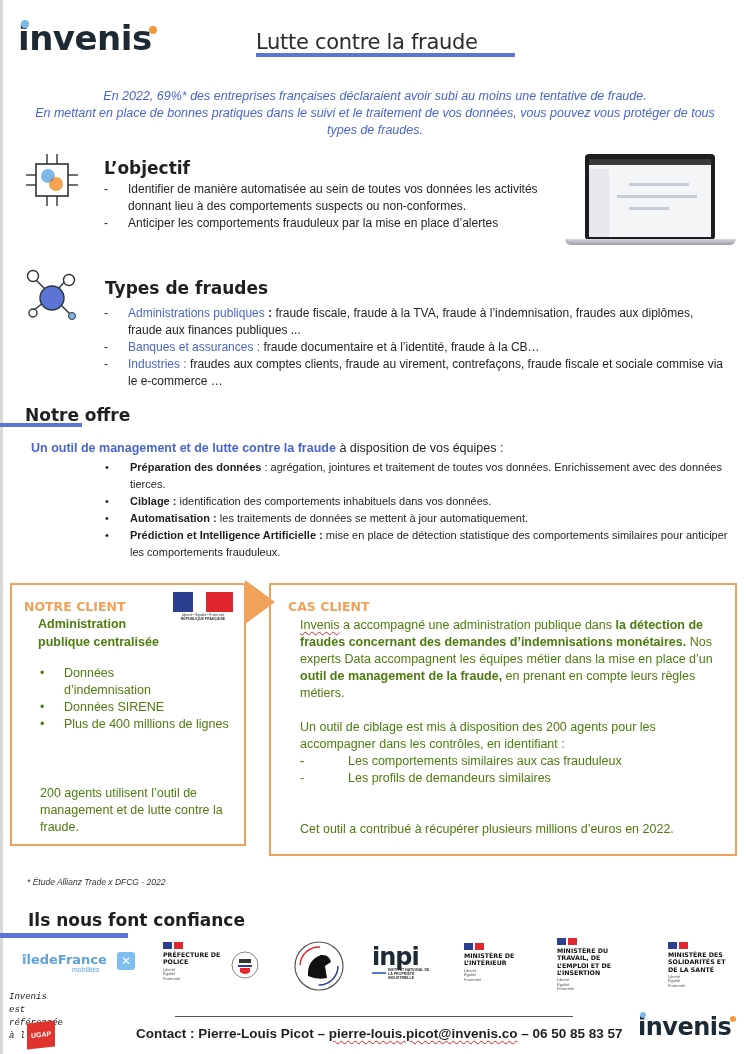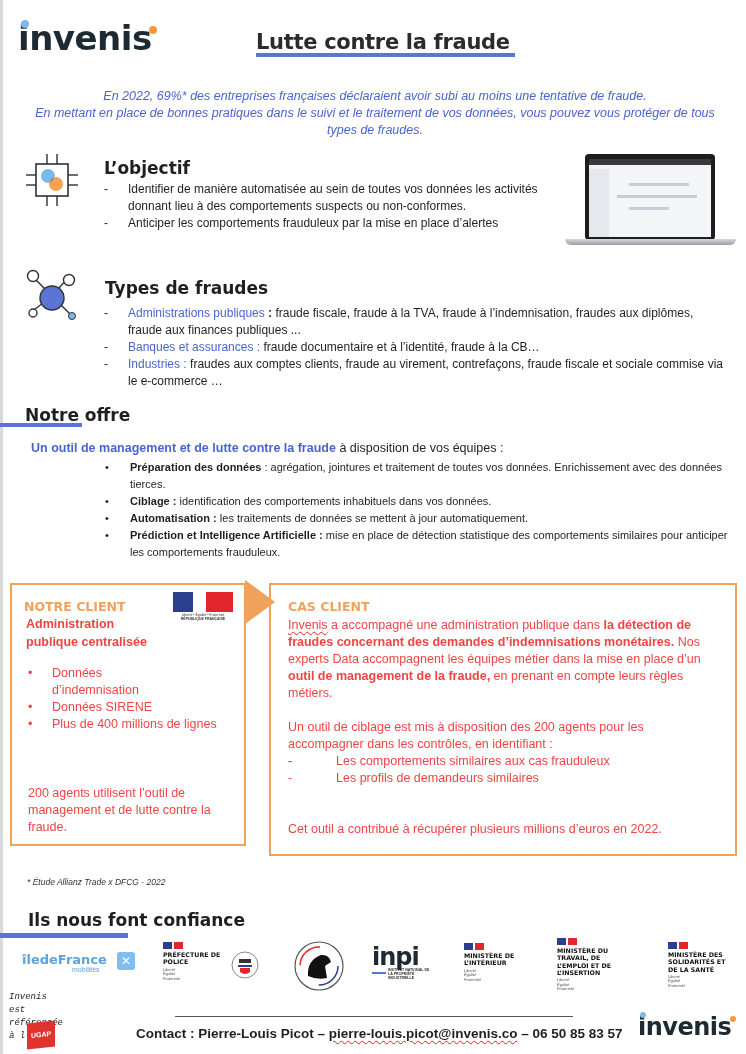--- a/index.html
+++ b/index.html
@@ -7,21 +7,21 @@
   body { font-family: "Liberation Sans", sans-serif; color: #1f1f1f; position: relative; }
   .page-edge { position: absolute; left: 0; top: 0; width: 3px; height: 1054px; background: #d9d9d9; }
   .abs { position: absolute; }
 
   
   .logo { font-family: "DejaVu Sans", sans-serif; font-weight: bold; color: #1e2a33; letter-spacing: -0.5px; position: absolute; }
   .logo .dot { position: absolute; border-radius: 50%; }
   .logo-main { left: 18px; top: 18px; font-size: 34px; line-height: 40px; }
   .logo-main .dot-i { left: 3px; top: 2px; width: 8px; height: 8px; background: #7cb8e8; }
   .logo-main .dot-o { left: 131px; top: 8px; width: 8px; height: 8px; background: #f39a3d; }
-  .title { left: 256px; top: 30px; font-size: 21px; font-weight: bold; color: #2b2b2b; font-family: "DejaVu Sans", sans-serif; letter-spacing: -0.3px; }
+  .title { left: 256px; top: 30px; font-size: 21px; font-weight: normal; color: #2b2b2b; font-family: "DejaVu Sans", sans-serif; letter-spacing: -0.3px; }
   .title-underline { left: 256px; top: 53px; width: 259px; height: 4px; background: #5b74d6; }
 
   .intro { left: 30px; top: 88px; width: 690px; text-align: center; color: #4a64cf; font-style: italic; font-size: 12.5px; line-height: 17px; }
 
   
   .sec-title { font-family: "DejaVu Sans", sans-serif; font-weight: bold; font-size: 17px; color: #1f1f1f; }
   .dash-list { list-style: none; font-size: 12px; line-height: 17px; color: #1f1f1f; }
   .dash-list li { position: relative; padding-left: 24px; }
   .dash-list li::before { content: "-"; position: absolute; left: 0; }
   .blue { color: #4a64cf; }
@@ -42,21 +42,21 @@
   .bullet-list { left: 105px; top: 459px; width: 630px; list-style: none; font-size: 11px; line-height: 17px; }
   .bullet-list li { position: relative; padding-left: 25px; }
   .bullet-list li::before { content: "•"; position: absolute; left: 0; }
 
   
   .box { position: absolute; border: 2px solid #f0a25a; }
   .box-client { left: 10px; top: 583px; width: 236px; height: 263px; }
   .box-case { left: 269px; top: 583px; width: 468px; height: 273px; }
   .arrow { left: 245px; top: 580px; width: 0; height: 0; border-top: 22px solid transparent; border-bottom: 22px solid transparent; border-left: 30px solid #f0a25a; }
   .box-label { color: #f0a25a; font-weight: bold; font-size: 12.5px; font-family: "DejaVu Sans", sans-serif; }
-  .box-text { font-size: 12.5px; line-height: 17px; color: #ef4444; }
+  .box-text { font-size: 12.5px; line-height: 17px; color: #4d7c0f; margin-left: 12px; }
   .rf-logo { left: 173px; top: 592px; width: 60px; height: 30px; }
   .rf-flag { position: absolute; left: 0; top: 0; width: 60px; height: 20px; background: linear-gradient(90deg, #2b3e8f 0 33%, #ffffff 33% 55%, #e1262d 55% 100%); }
   .rf-text { position: absolute; left: 0; top: 21px; width: 60px; font-size: 3.5px; text-align: center; color: #333; }
 
   .ul-squiggle { text-decoration: underline wavy #d22; text-decoration-thickness: 1px; text-underline-offset: 2px; }
 
   .footnote { left: 27px; top: 877px; font-size: 8.5px; font-style: italic; color: #333; }
   .trust-title { left: 28px; top: 910px; }
   .trust-bar { left: 0; top: 933px; width: 128px; height: 5px; background: #5b74d6; }
 

